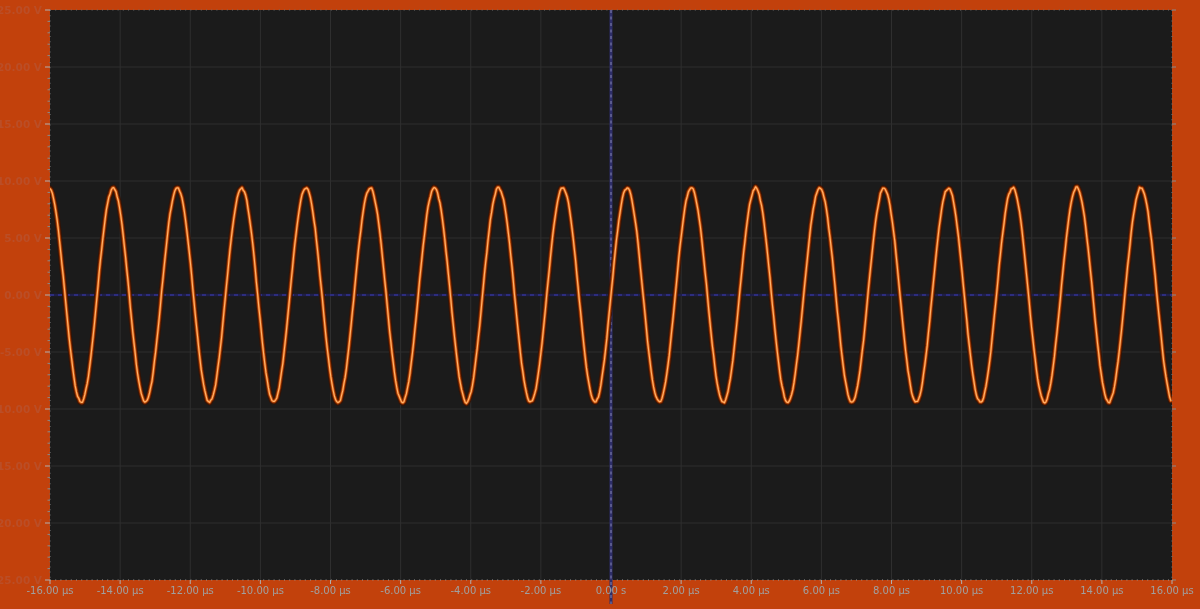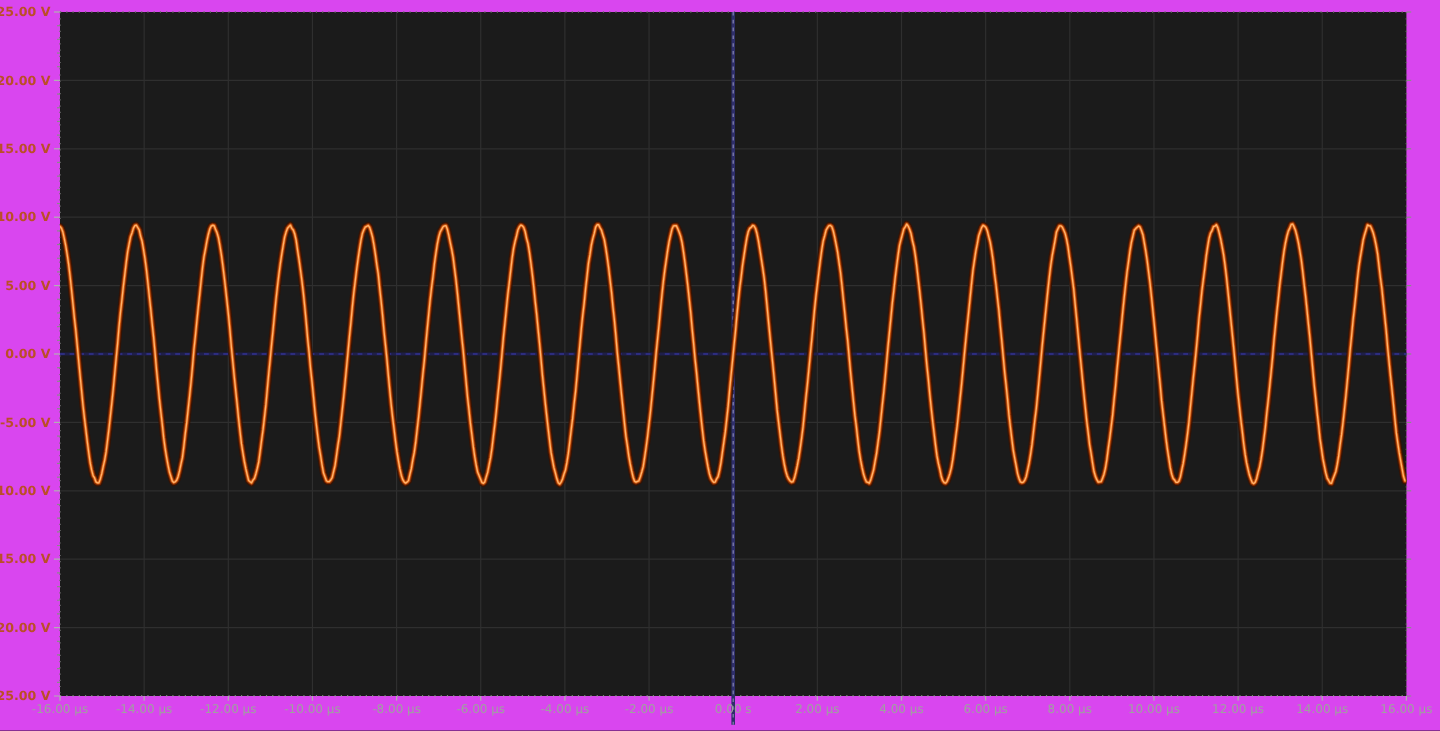--- a/index.html
+++ b/index.html
@@ -5,21 +5,21 @@
   html,body{margin:0;padding:0;}
   body{
     width:1200px;height:609px;
     background:#090909;
     font-family:"DejaVu Sans", sans-serif;
     overflow:hidden;
   }
   #scope-wrap{
     position:relative;
     width:1200px;height:609px;
-    background:#d946ef;
+    background:#c2410c;
   }
   #scope-svg{display:block;}
   text{user-select:none;}
 </style>
 </head>
 <body>
 
 <div id="scope-wrap">
   <svg id="scope-svg" width="1200" height="609">
       <rect x="50" y="10" width="1122" height="570" fill="#1b1b1b"></rect>

